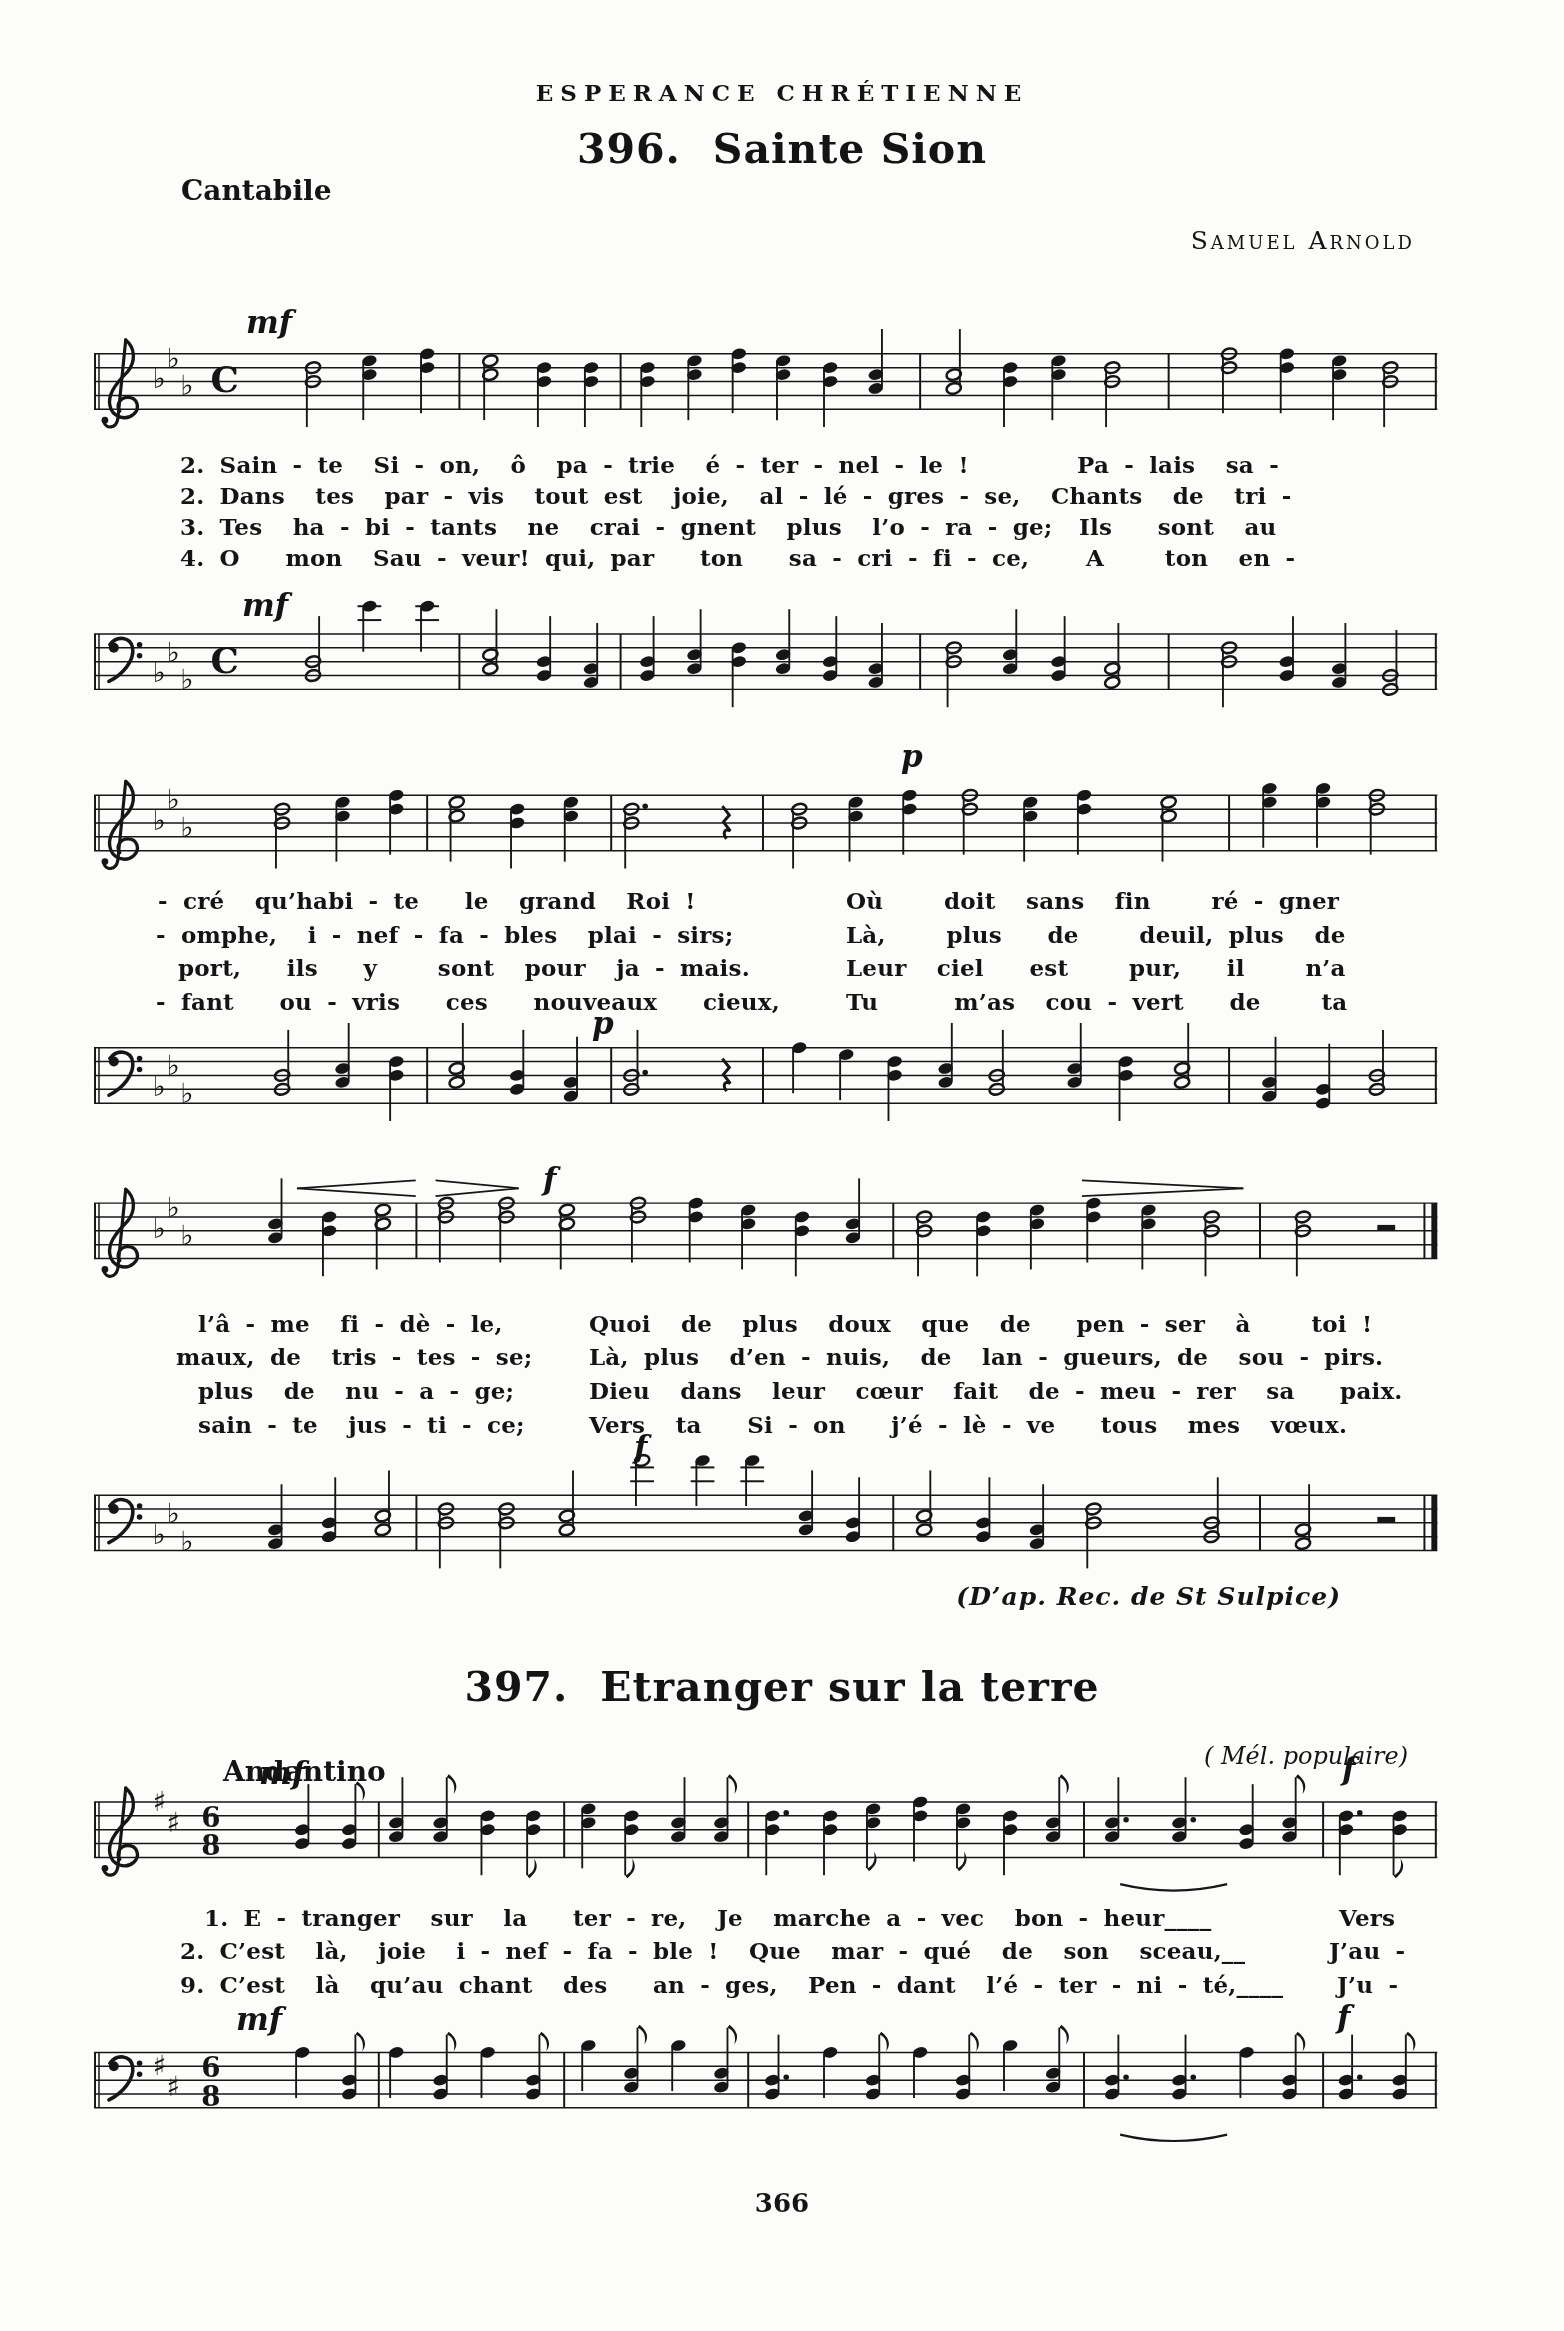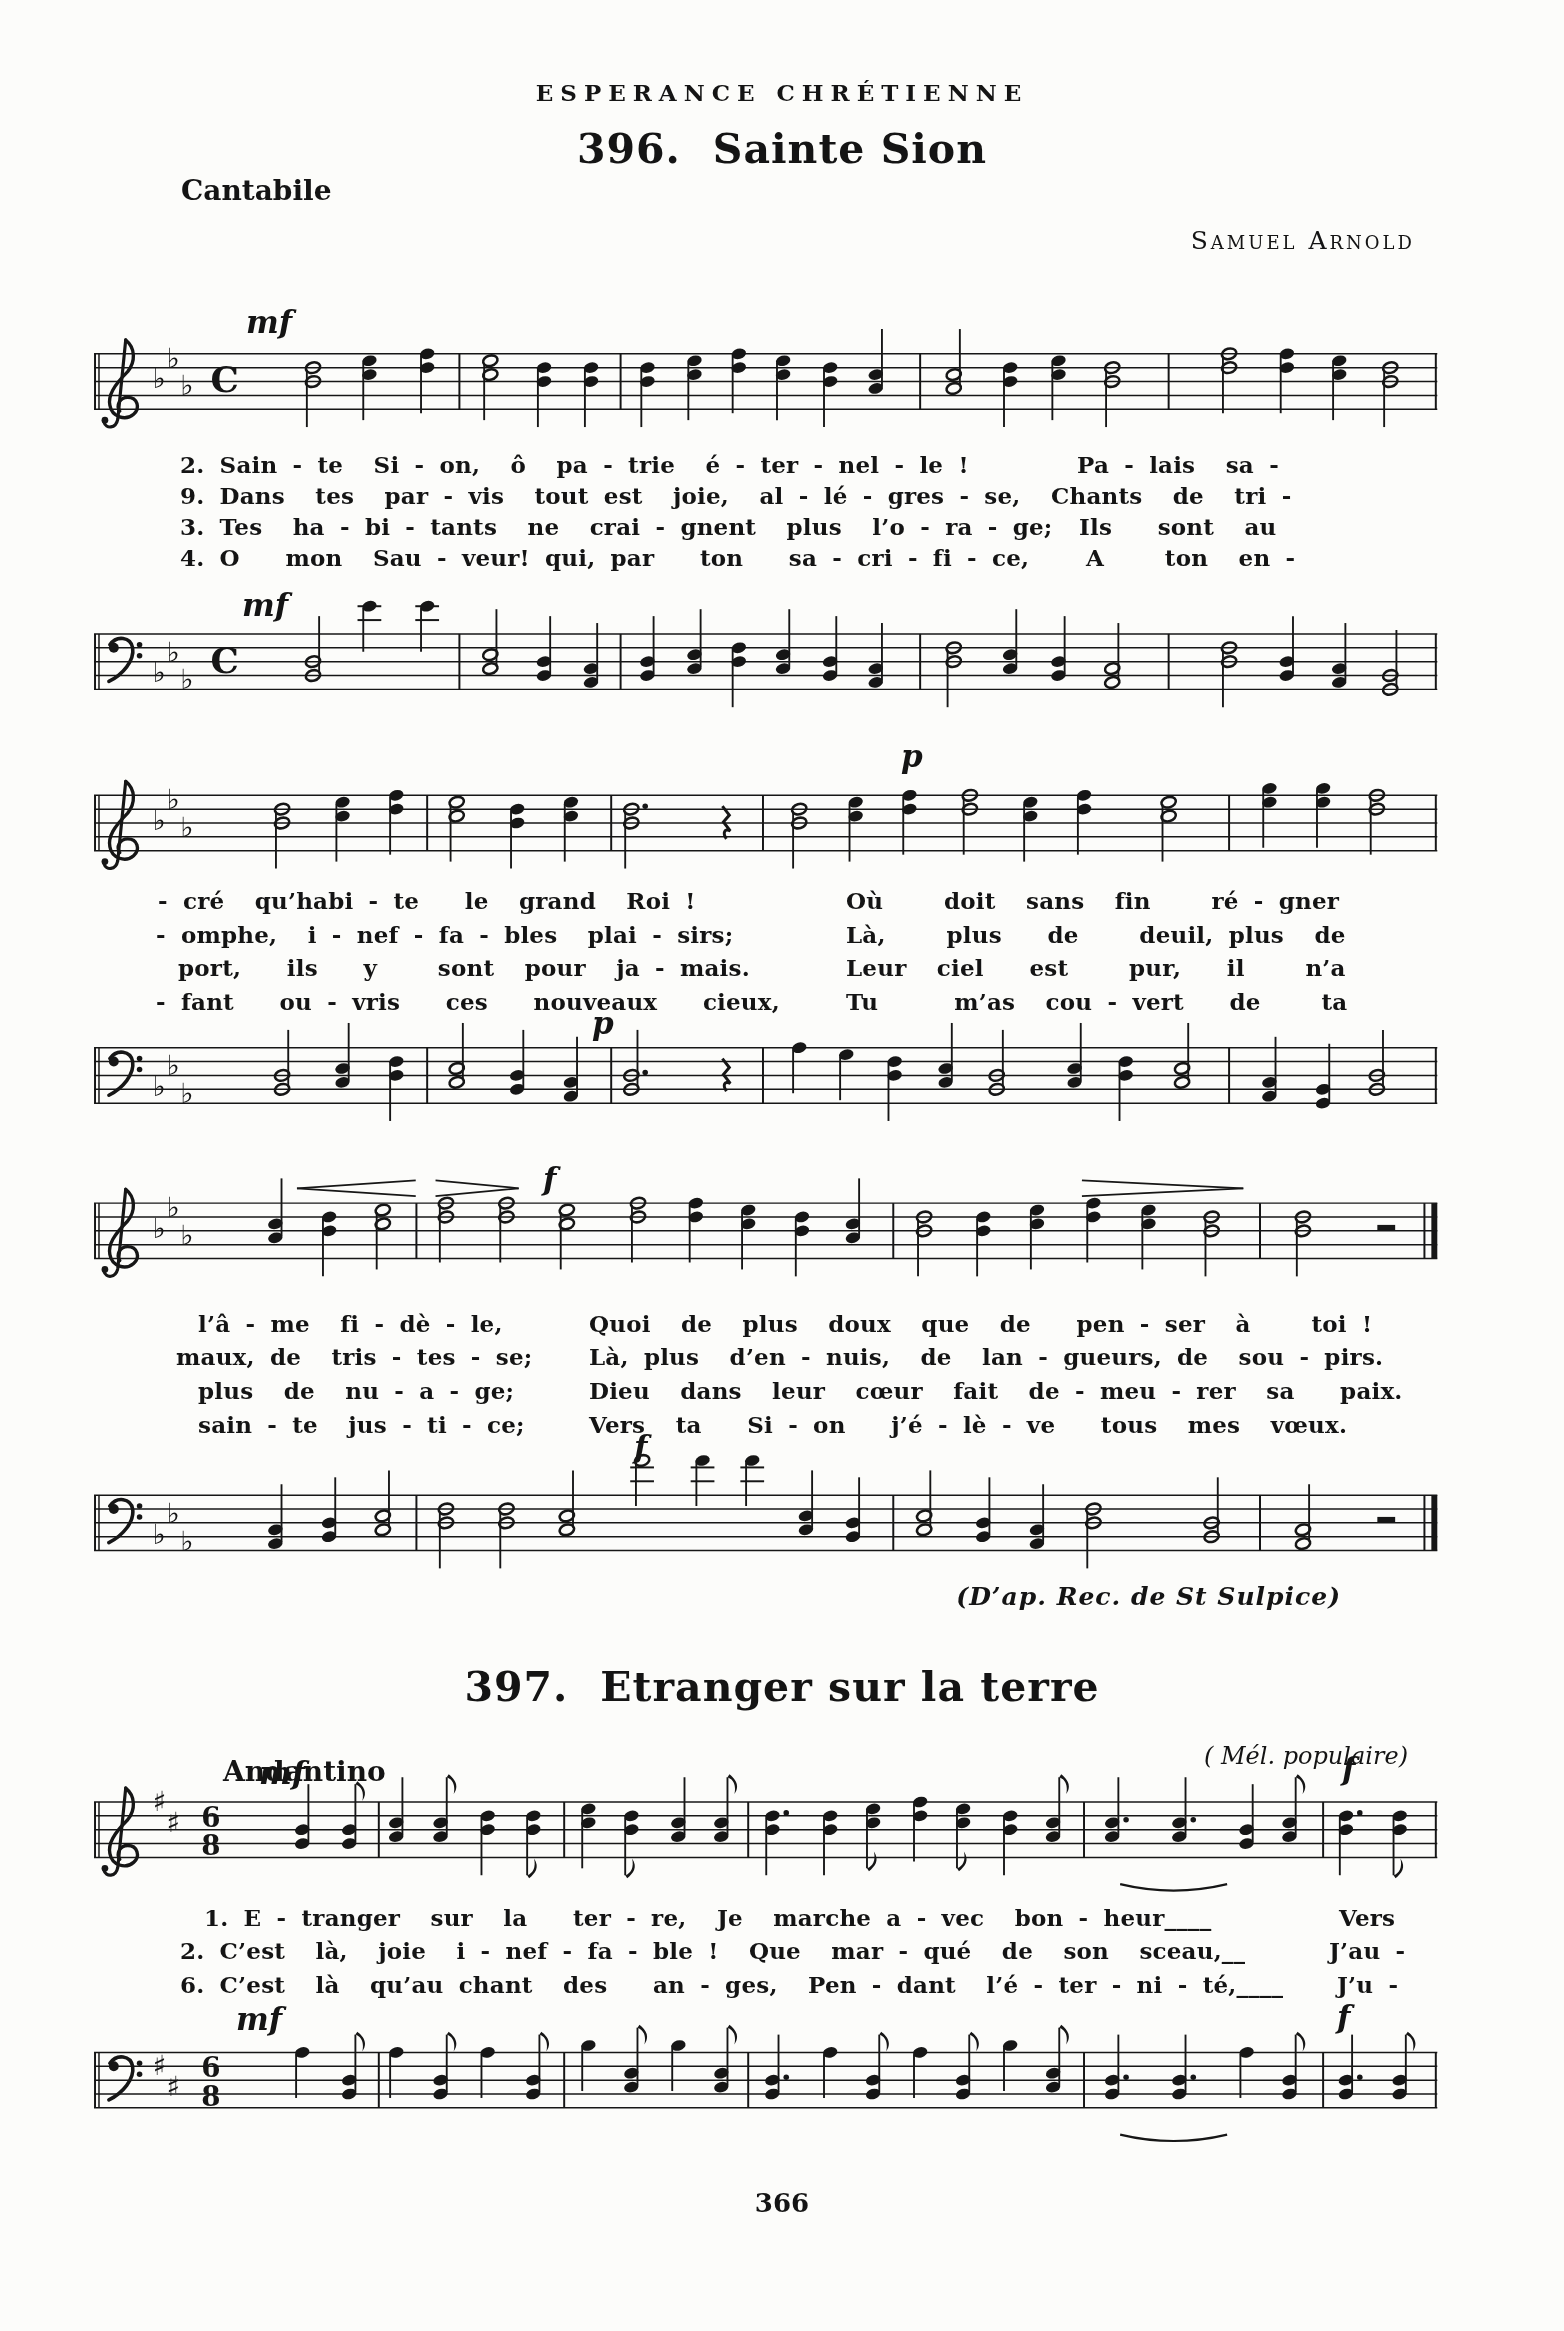--- a/index.html
+++ b/index.html
@@ -46,21 +46,21 @@
   <div class="abs hymn-title" style="top:1663px;">
     <span class="num">397.</span><span>Etranger sur la terre</span>
   </div>
 
   <div class="abs tempo" style="top:1735px;left:223px;margin-top:20px;">Andantino</div>
   <div class="abs srcnote" style="top:1742px;right:156px;">( Mél. populaire)</div>
 
   <div id="lyrics-layer">
       <div class="abs lyric" style="left: 180px; top: 453px;">2. Sain - te  Si - on,  ô  pa - trie  é - ter - nel - le !</div>
       <div class="abs lyric" style="left: 1077px; top: 453px;">Pa - lais  sa -</div>
-      <div class="abs lyric" style="left: 180px; top: 484px;">9. Dans  tes  par - vis  tout est  joie,  al - lé - gres - se,</div>
+      <div class="abs lyric" style="left: 180px; top: 484px;">2. Dans  tes  par - vis  tout est  joie,  al - lé - gres - se,</div>
       <div class="abs lyric" style="left: 1051px; top: 484px;">Chants  de  tri -</div>
       <div class="abs lyric" style="left: 180px; top: 515px;">3. Tes  ha - bi - tants  ne  crai - gnent  plus  l’o - ra - ge;</div>
       <div class="abs lyric" style="left: 1079px; top: 515px; text-align: center;">Ils   sont  au</div>
       <div class="abs lyric" style="left: 180px; top: 546px;">4. O   mon  Sau - veur! qui, par   ton   sa - cri - fi - ce,</div>
       <div class="abs lyric" style="left: 1086px; top: 546px;">A    ton  en -</div>
       <div class="abs lyric" style="left: 158px; top: 889px;">- cré  qu’habi - te   le  grand  Roi !</div>
       <div class="abs lyric" style="left: 846px; top: 889px;">Où    doit  sans  fin    ré - gner</div>
       <div class="abs lyric" style="left: 156px; top: 923px;">- omphe,  i - nef - fa - bles  plai - sirs;</div>
       <div class="abs lyric" style="left: 846px; top: 923px;">Là,    plus   de    deuil, plus  de</div>
       <div class="abs lyric" style="left: 178px; top: 956px;">port,   ils   y    sont  pour  ja - mais.</div>
@@ -72,21 +72,21 @@
       <div class="abs lyric" style="left: 176px; top: 1345px;">maux, de  tris - tes - se;</div>
       <div class="abs lyric" style="left: 589px; top: 1345px;">Là, plus  d’en - nuis,  de  lan - gueurs, de  sou - pirs.</div>
       <div class="abs lyric" style="left: 198px; top: 1379px;">plus  de  nu - a - ge;</div>
       <div class="abs lyric" style="left: 589px; top: 1379px;">Dieu  dans  leur  cœur  fait  de - meu - rer  sa   paix.</div>
       <div class="abs lyric" style="left: 198px; top: 1413px;">sain - te  jus - ti - ce;</div>
       <div class="abs lyric" style="left: 589px; top: 1413px;">Vers  ta   Si - on   j’é - lè - ve   tous  mes  vœux.</div>
       <div class="abs lyric" style="left: 188px; top: 1906px; margin-left: 16px;">1. E - tranger  sur  la   ter - re,  Je  marche a - vec  bon - heur____</div>
       <div class="abs lyric" style="left: 1339px; top: 1906px;">Vers</div>
       <div class="abs lyric" style="left: 180px; top: 1939px;">2. C’est  là,  joie  i - nef - fa - ble !  Que  mar - qué  de  son  sceau,__</div>
       <div class="abs lyric" style="left: 1329px; top: 1939px;">J’au -</div>
-      <div class="abs lyric" style="left: 180px; top: 1973px;">6. C’est  là  qu’au chant  des   an - ges,  Pen - dant  l’é - ter - ni - té,____</div>
+      <div class="abs lyric" style="left: 180px; top: 1973px;">9. C’est  là  qu’au chant  des   an - ges,  Pen - dant  l’é - ter - ni - té,____</div>
       <div class="abs lyric" style="left: 1337px; top: 1973px;">J’u -</div>
     </div>
   <div id="dyn-layer">
       <span class="abs dyn" style="left: 246px; top: 307px;">mf</span>
       <span class="abs dyn" style="left: 242px; top: 590px;">mf</span>
       <span class="abs dyn" style="left: 901px; top: 741px;">p</span>
       <span class="abs dyn" style="left: 592px; top: 1008px;">p</span>
       <span class="abs dyn" style="left: 543px; top: 1164px;">f</span>
       <span class="abs dyn" style="left: 634px; top: 1432px;">f</span>
       <span class="abs dyn" style="left: 259px; top: 1758px;">mf</span>

